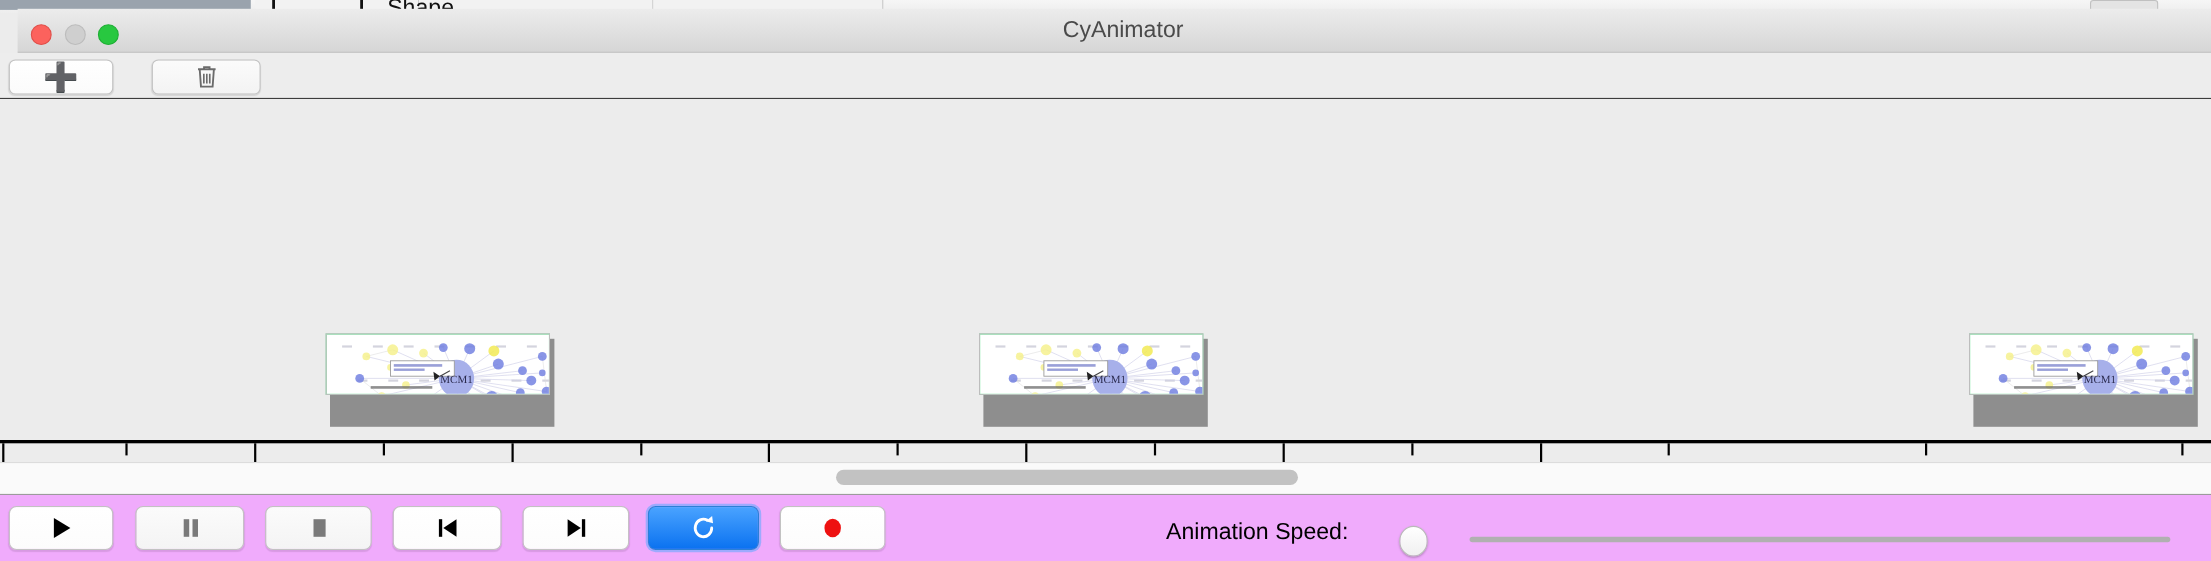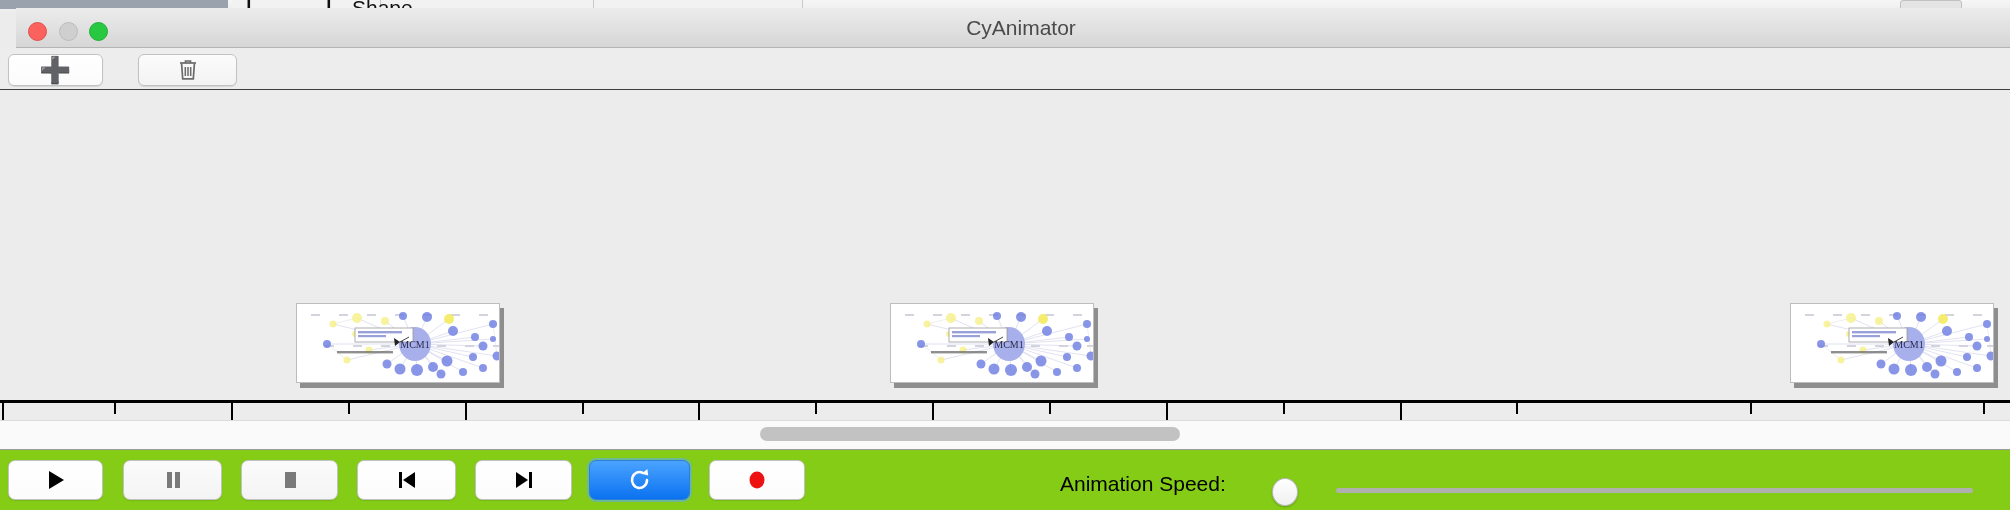--- a/index.html
+++ b/index.html
@@ -48,38 +48,38 @@
   .btn-clear{left:1352px;top:5px;width:204px;height:34px;font-size:20px;color:#1c1c1c;}
   .plusicon{font-size:26px;font-weight:bold;color:#000;line-height:1;}
 
   
   .timeline{position:absolute;left:0;top:90px;width:2010px;height:330px;
     background:#ececec;overflow:hidden;}
 
   .frame{position:absolute;width:204px;height:80px;}
   .frame .shadow{position:absolute;left:4px;top:5px;width:204px;height:80px;
     background:#8e8e8e;}
-  .frame .card{position:absolute;left:0;top:0;width:204px;height:80px;
+  .frame .card{position:absolute;left:0;top:0;width:204px;height:56px;
     background:#86efac;border:1px solid #bdbdbd;box-sizing:border-box;overflow:hidden;}
   .frame svg{display:block;}
 
   
   .axisline{position:absolute;left:0;top:310px;width:2010px;height:3px;background:#000;}
   .tick{position:absolute;width:2px;background:#000;}
   .tick.major{top:313px;height:20px;}
   .tick.minor{top:313px;height:11px;}
 
   
   .scrollzone{position:absolute;left:0;top:420px;width:2010px;height:30px;
     background:#fafafa;border-top:1px solid #dcdcdc;border-bottom:1px solid #9b9b9b;
     box-sizing:border-box;}
   .scrollthumb{position:absolute;top:6px;height:14px;border-radius:7px;background:#c2c2c2;}
 
   
-  .ctrlbar{position:absolute;left:0;top:450px;width:2010px;height:60px;background:#84cc16;}
+  .ctrlbar{position:absolute;left:0;top:450px;width:2010px;height:60px;background:#f0abfc;}
   .cbtn{position:absolute;top:10px;height:40px;box-sizing:border-box;
     border:1px solid #c2c2c2;border-radius:7px;
     background:linear-gradient(#ffffff,#fcfcfc);
     box-shadow:0 1px 1px rgba(0,0,0,.10);
     display:flex;align-items:center;justify-content:center;cursor:default;}
   .cbtn.dim{background:linear-gradient(#fbfbfb,#f4f4f4);}
   .cbtn.active{background:linear-gradient(#4aa3ff,#0b72f0);
     border:1px solid #2d7fd6;box-shadow:0 0 0 2px rgba(90,170,255,.55);}
   .speedlabel{position:absolute;top:22px;left:1060px;font-size:21px;color:#000;}
   .sliderzone{position:absolute;left:1336px;top:38px;width:637px;height:5px;

